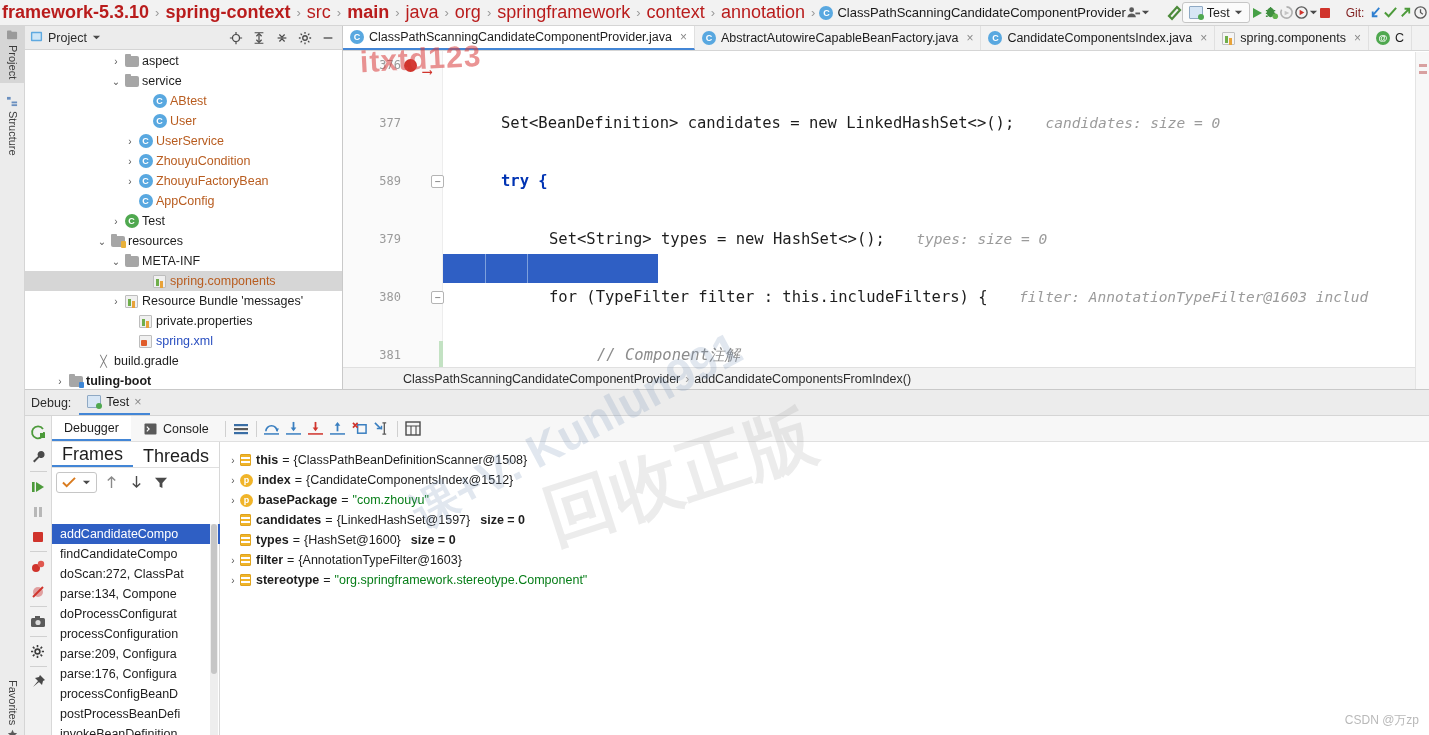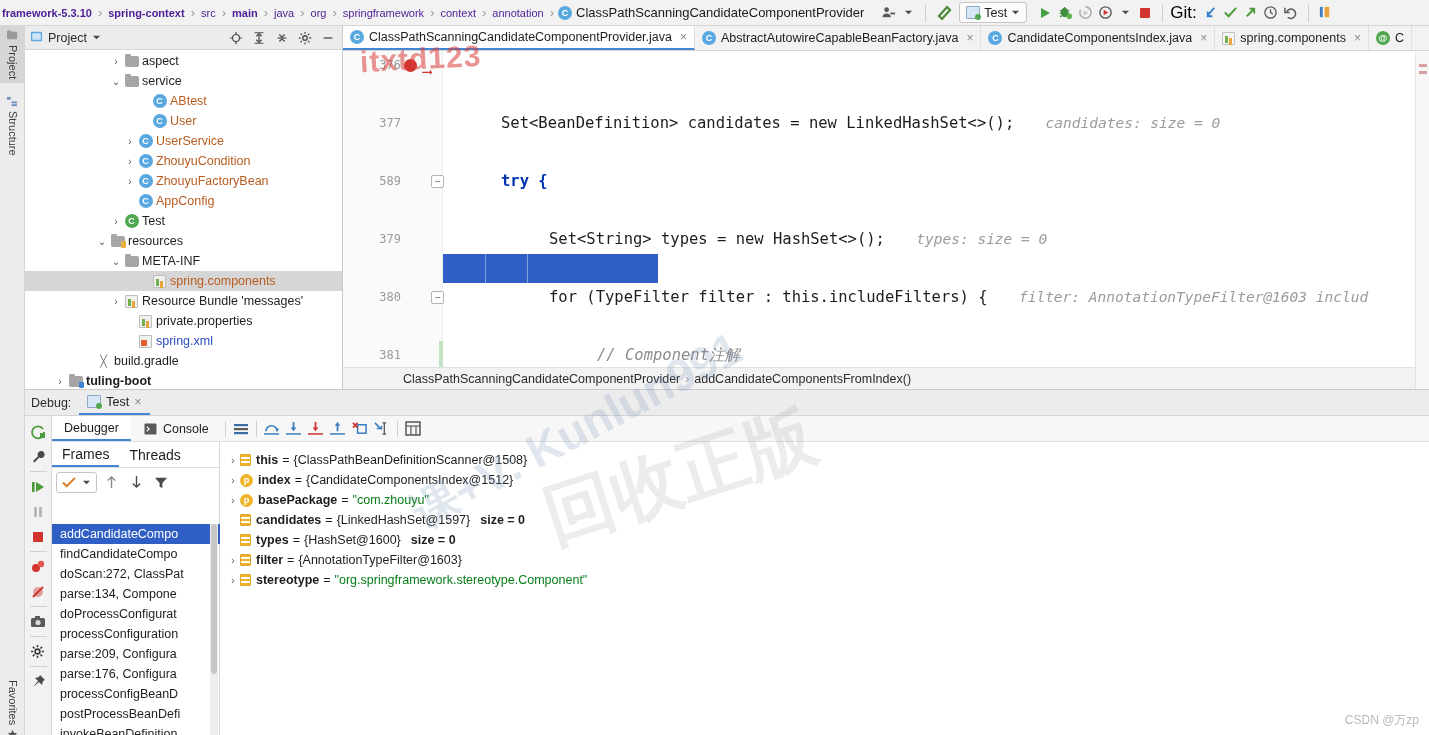--- a/index.html
+++ b/index.html
@@ -14,41 +14,41 @@
   }
   .app { position: relative; width: 1429px; height: 735px; background: #f2f2f2; }
 
   
   .topbar {
     position: absolute; left: 0; top: 0; width: 1429px; height: 26px;
     background: #f2f2f2; display: flex; align-items: center;
     border-bottom: 1px solid #d5d5d5;
   }
   .nav-crumbs { display: flex; align-items: center; padding-left: 0px; white-space: nowrap; }
-  .crumb { font-size: 11px; color: #4c1d95; padding: 0 2px; }
+  .crumb { font-size: 18px; color: #b91c1c; padding: 0 2px; }
   .crumb.bold { font-weight: bold; }
   .crumb.first { padding-left: 2px; }
   .crumb-sep { color: #9a9a9a; font-size: 13px; padding: 0 4px; }
   .crumb-icon {
     display: inline-flex; align-items: center; justify-content: center;
     width: 14px; height: 14px; border-radius: 50%;
     background: #59a8e0; color: #fff; font-size: 9px; font-weight: bold;
     margin-right: 4px; vertical-align: middle;
   }
   .crumb-cls { color: #1a1a1a; font-size: 13px; display: inline-flex; align-items: center; }
 
   .tb-sep { width: 1px; height: 18px; background: #cfcfcf; margin: 0 7px; }
   .tb-icon { width: 20px; height: 20px; display: inline-flex; align-items: center; justify-content: center; cursor: default; }
   .run-config {
     display: flex; align-items: center; gap: 4px;
     height: 21px; padding: 0 6px;
     border: 1px solid #c6c6c6; border-radius: 3px; background: #fbfbfb;
     font-size: 12.5px;
   }
-  .git-label { font-size: 17px; color: #000000; margin-right: 4px; }
+  .git-label { font-size: 12px; color: #7f1d1d; margin-right: 4px; }
 
   
   .leftstrip {
     position: absolute; left: 0; top: 26px; width: 25px; height: 709px;
     background: #ececec; border-right: 1px solid #d5d5d5;
   }
   .vtab {
     position: absolute; left: 0; width: 25px;
     writing-mode: vertical-rl; text-orientation: mixed;
     font-size: 11px; color: #3c3c3c; padding: 4px 0;
@@ -202,21 +202,21 @@
   }
   .subtab { display: flex; align-items: center; gap: 5px; padding: 0 12px; font-size: 12.5px; color: #1d1d1d; }
   .subtab.active { border-bottom: 2px solid #4386d6; background: #ffffff; }
   .sticon { width: 15px; height: 14px; display: inline-flex; align-items: center; justify-content: center; }
   .st-sep { width: 1px; height: 16px; background: #d0d0d0; align-self: center; margin: 0 4px; }
   .stool { width: 22px; height: 22px; display: inline-flex; align-items: center; justify-content: center; align-self: center; }
 
   .panes { position: absolute; left: 0; top: 26px; width: 1377px; height: 294px; display: flex; }
   .framepane { width: 168px; border-right: 1px solid #d8d8d8; position: relative; background:#fff; }
   .ftabs { height: 26px; display: flex; align-items: stretch; border-bottom: 1px solid #e0e0e0; }
-  .ftab { padding: 0 10px; font-size: 14px; display: flex; align-items: center; }
+  .ftab { padding: 0 10px; font-size: 18px; display: flex; align-items: flex-end; }
   .ftab.active { border-bottom: 2px solid #4386d6; }
   .fctl { height: 28px; display: flex; align-items: center; padding: 0 4px; gap: 3px; }
   .thread-sel {
     display: flex; align-items: center; gap: 6px; height: 21px; padding: 0 5px;
     border: 1px solid #c6c6c6; border-radius: 3px; background: #fff;
   }
   .frames-list { position:absolute; top: 82px; left:0; width: 168px; }
   .frow {
     height: 20px; line-height: 20px; font-size: 12.5px; padding-left: 8px;
     white-space: nowrap; overflow: hidden; color: #1d1d1d;

